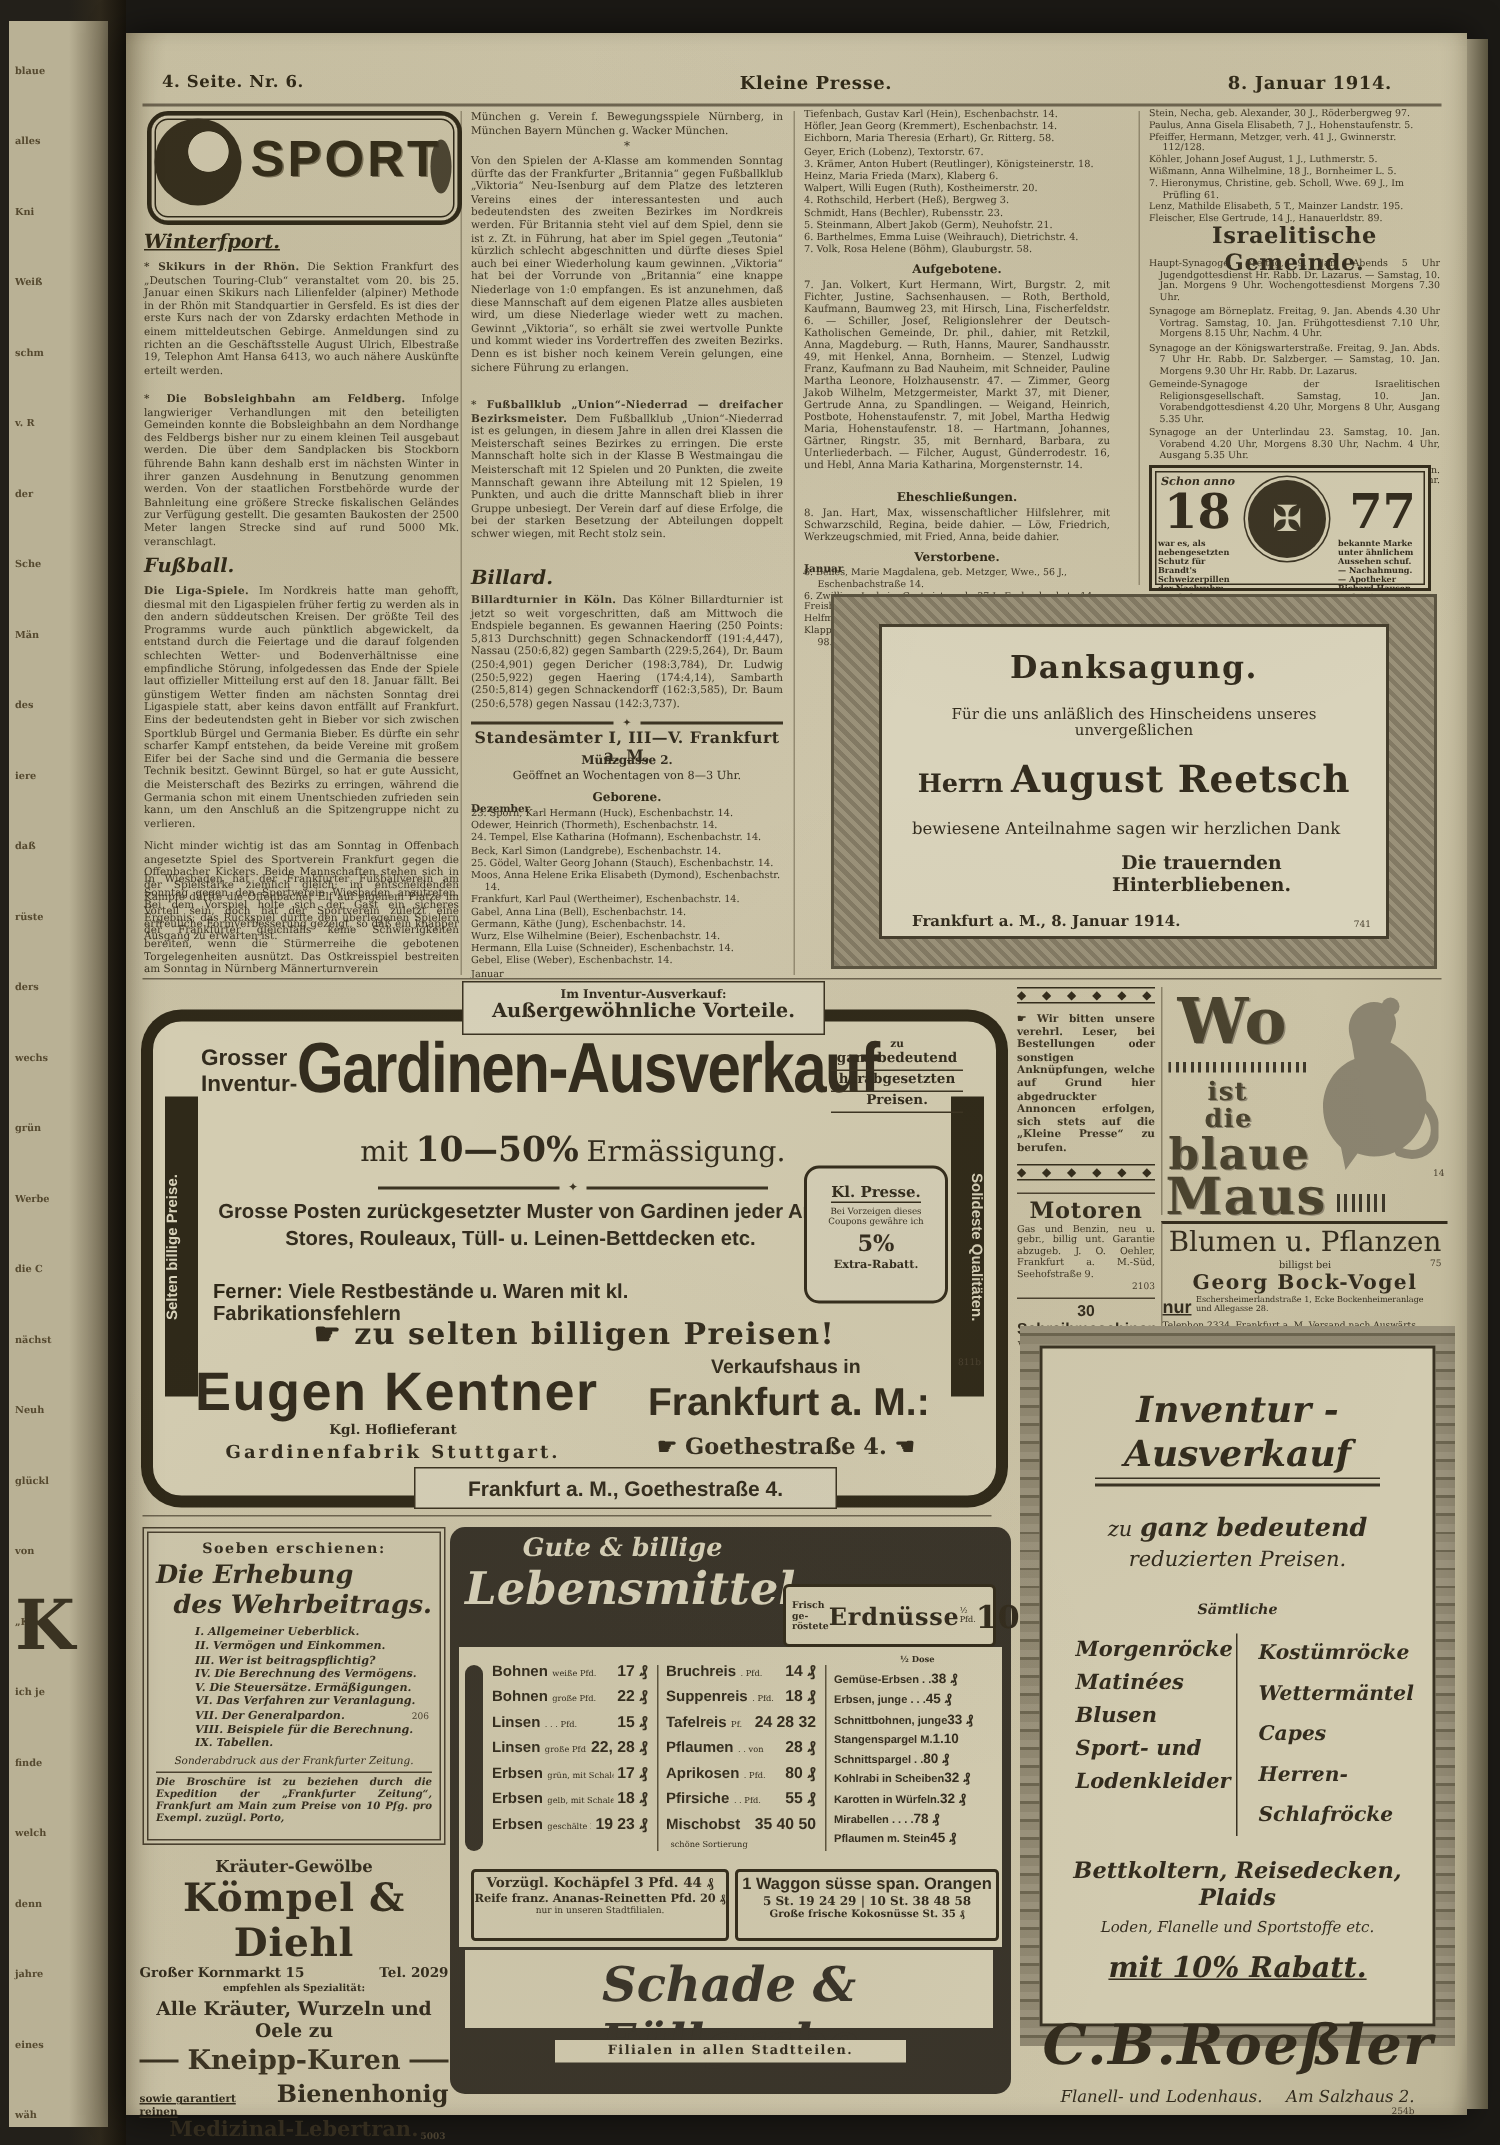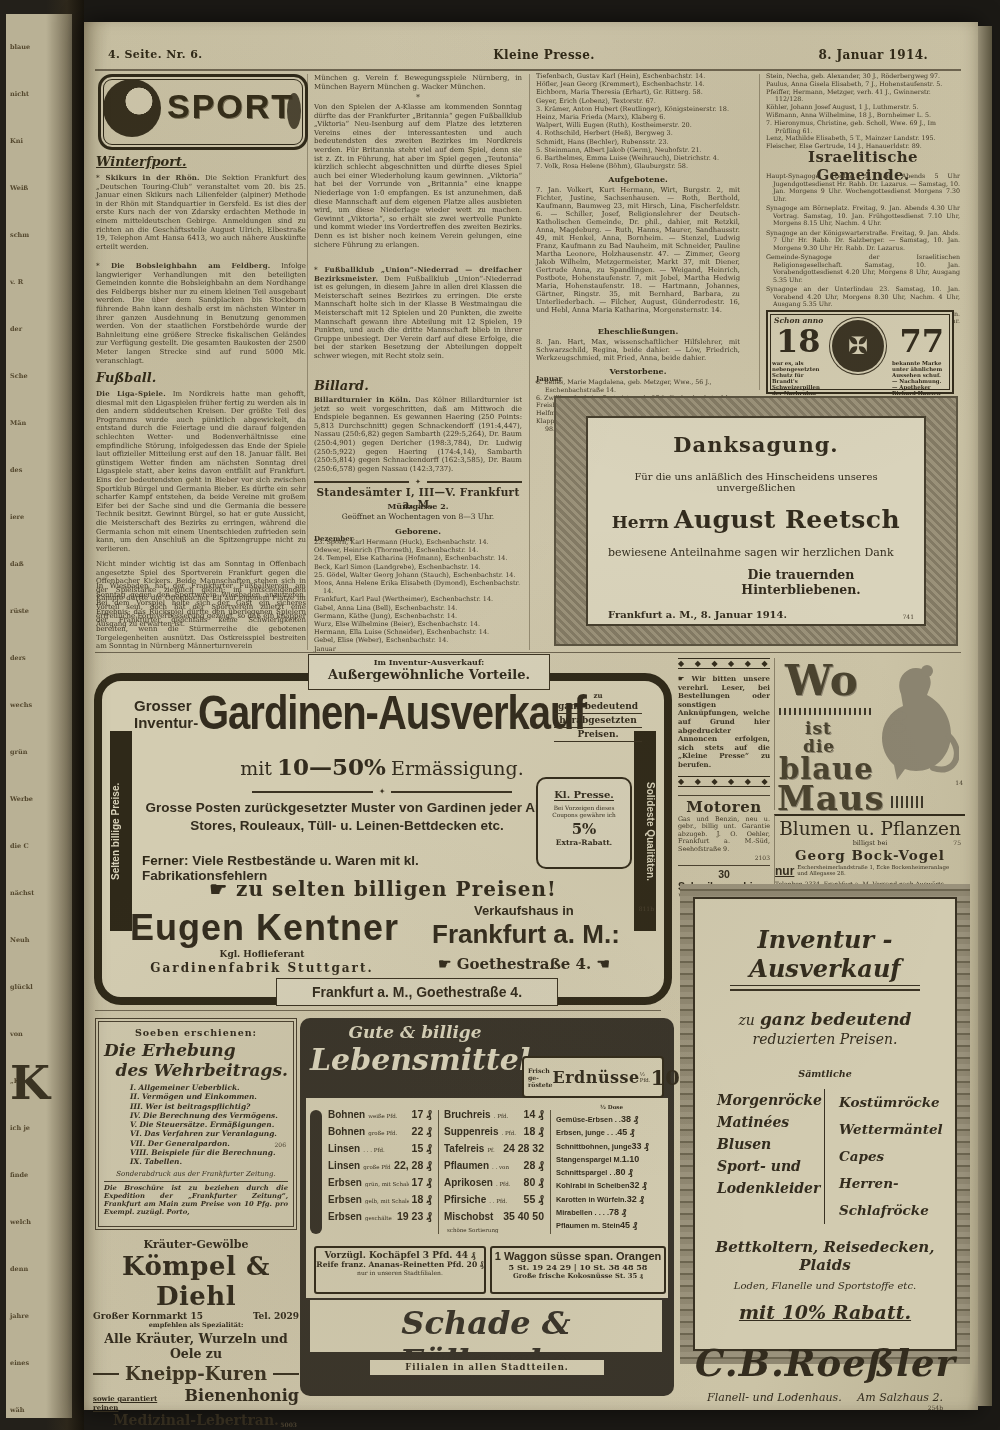--- a/index.html
+++ b/index.html
@@ -86,21 +86,21 @@
 </style>
 </head>
 <body>
 
 <div id="stage">
 
   <div id="sliver" class="abs">
     <div class="paper">
       <div class="frag" style="padding-top:30px;">
           <div>blaue</div>
-          <div>nicht</div>
+          <div>alles</div>
           <div>Kni</div>
           <div>Weiß</div>
           <div>schm</div>
           <div>v. R</div>
           <div>der</div>
           <div>Sche</div>
           <div>Män</div>
           <div>des</div>
           <div>iere</div>
           <div>daß</div>

